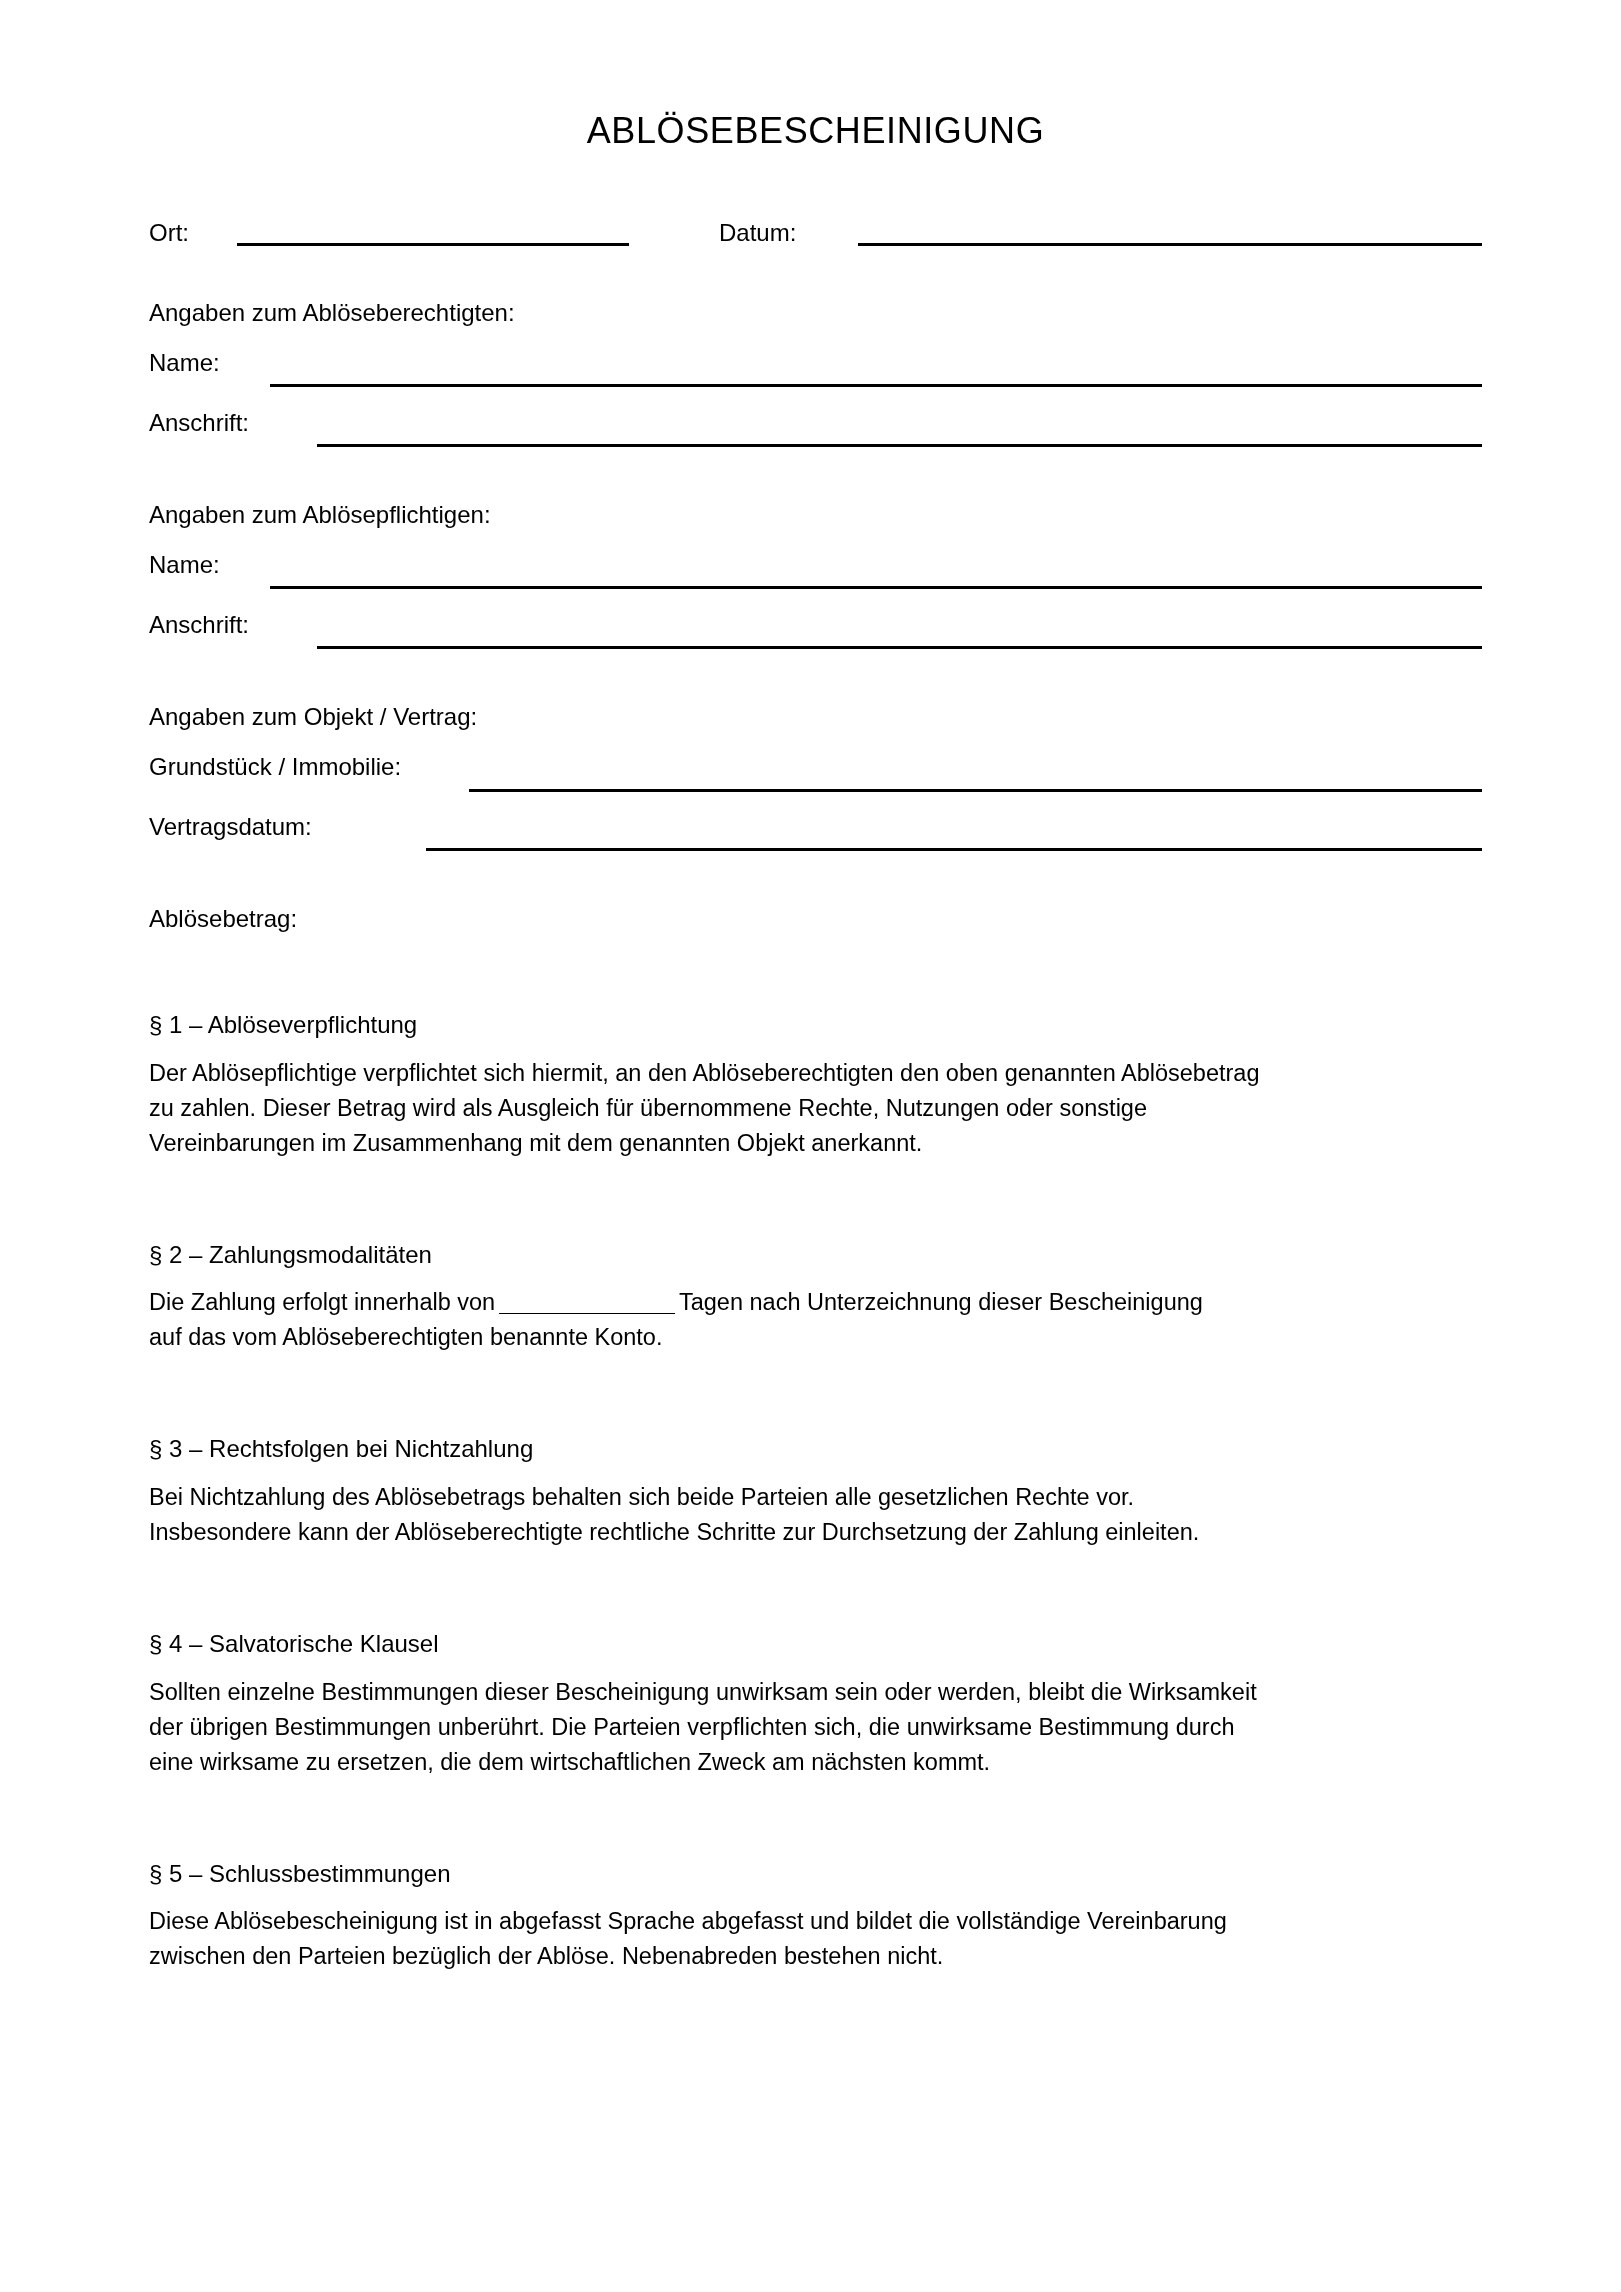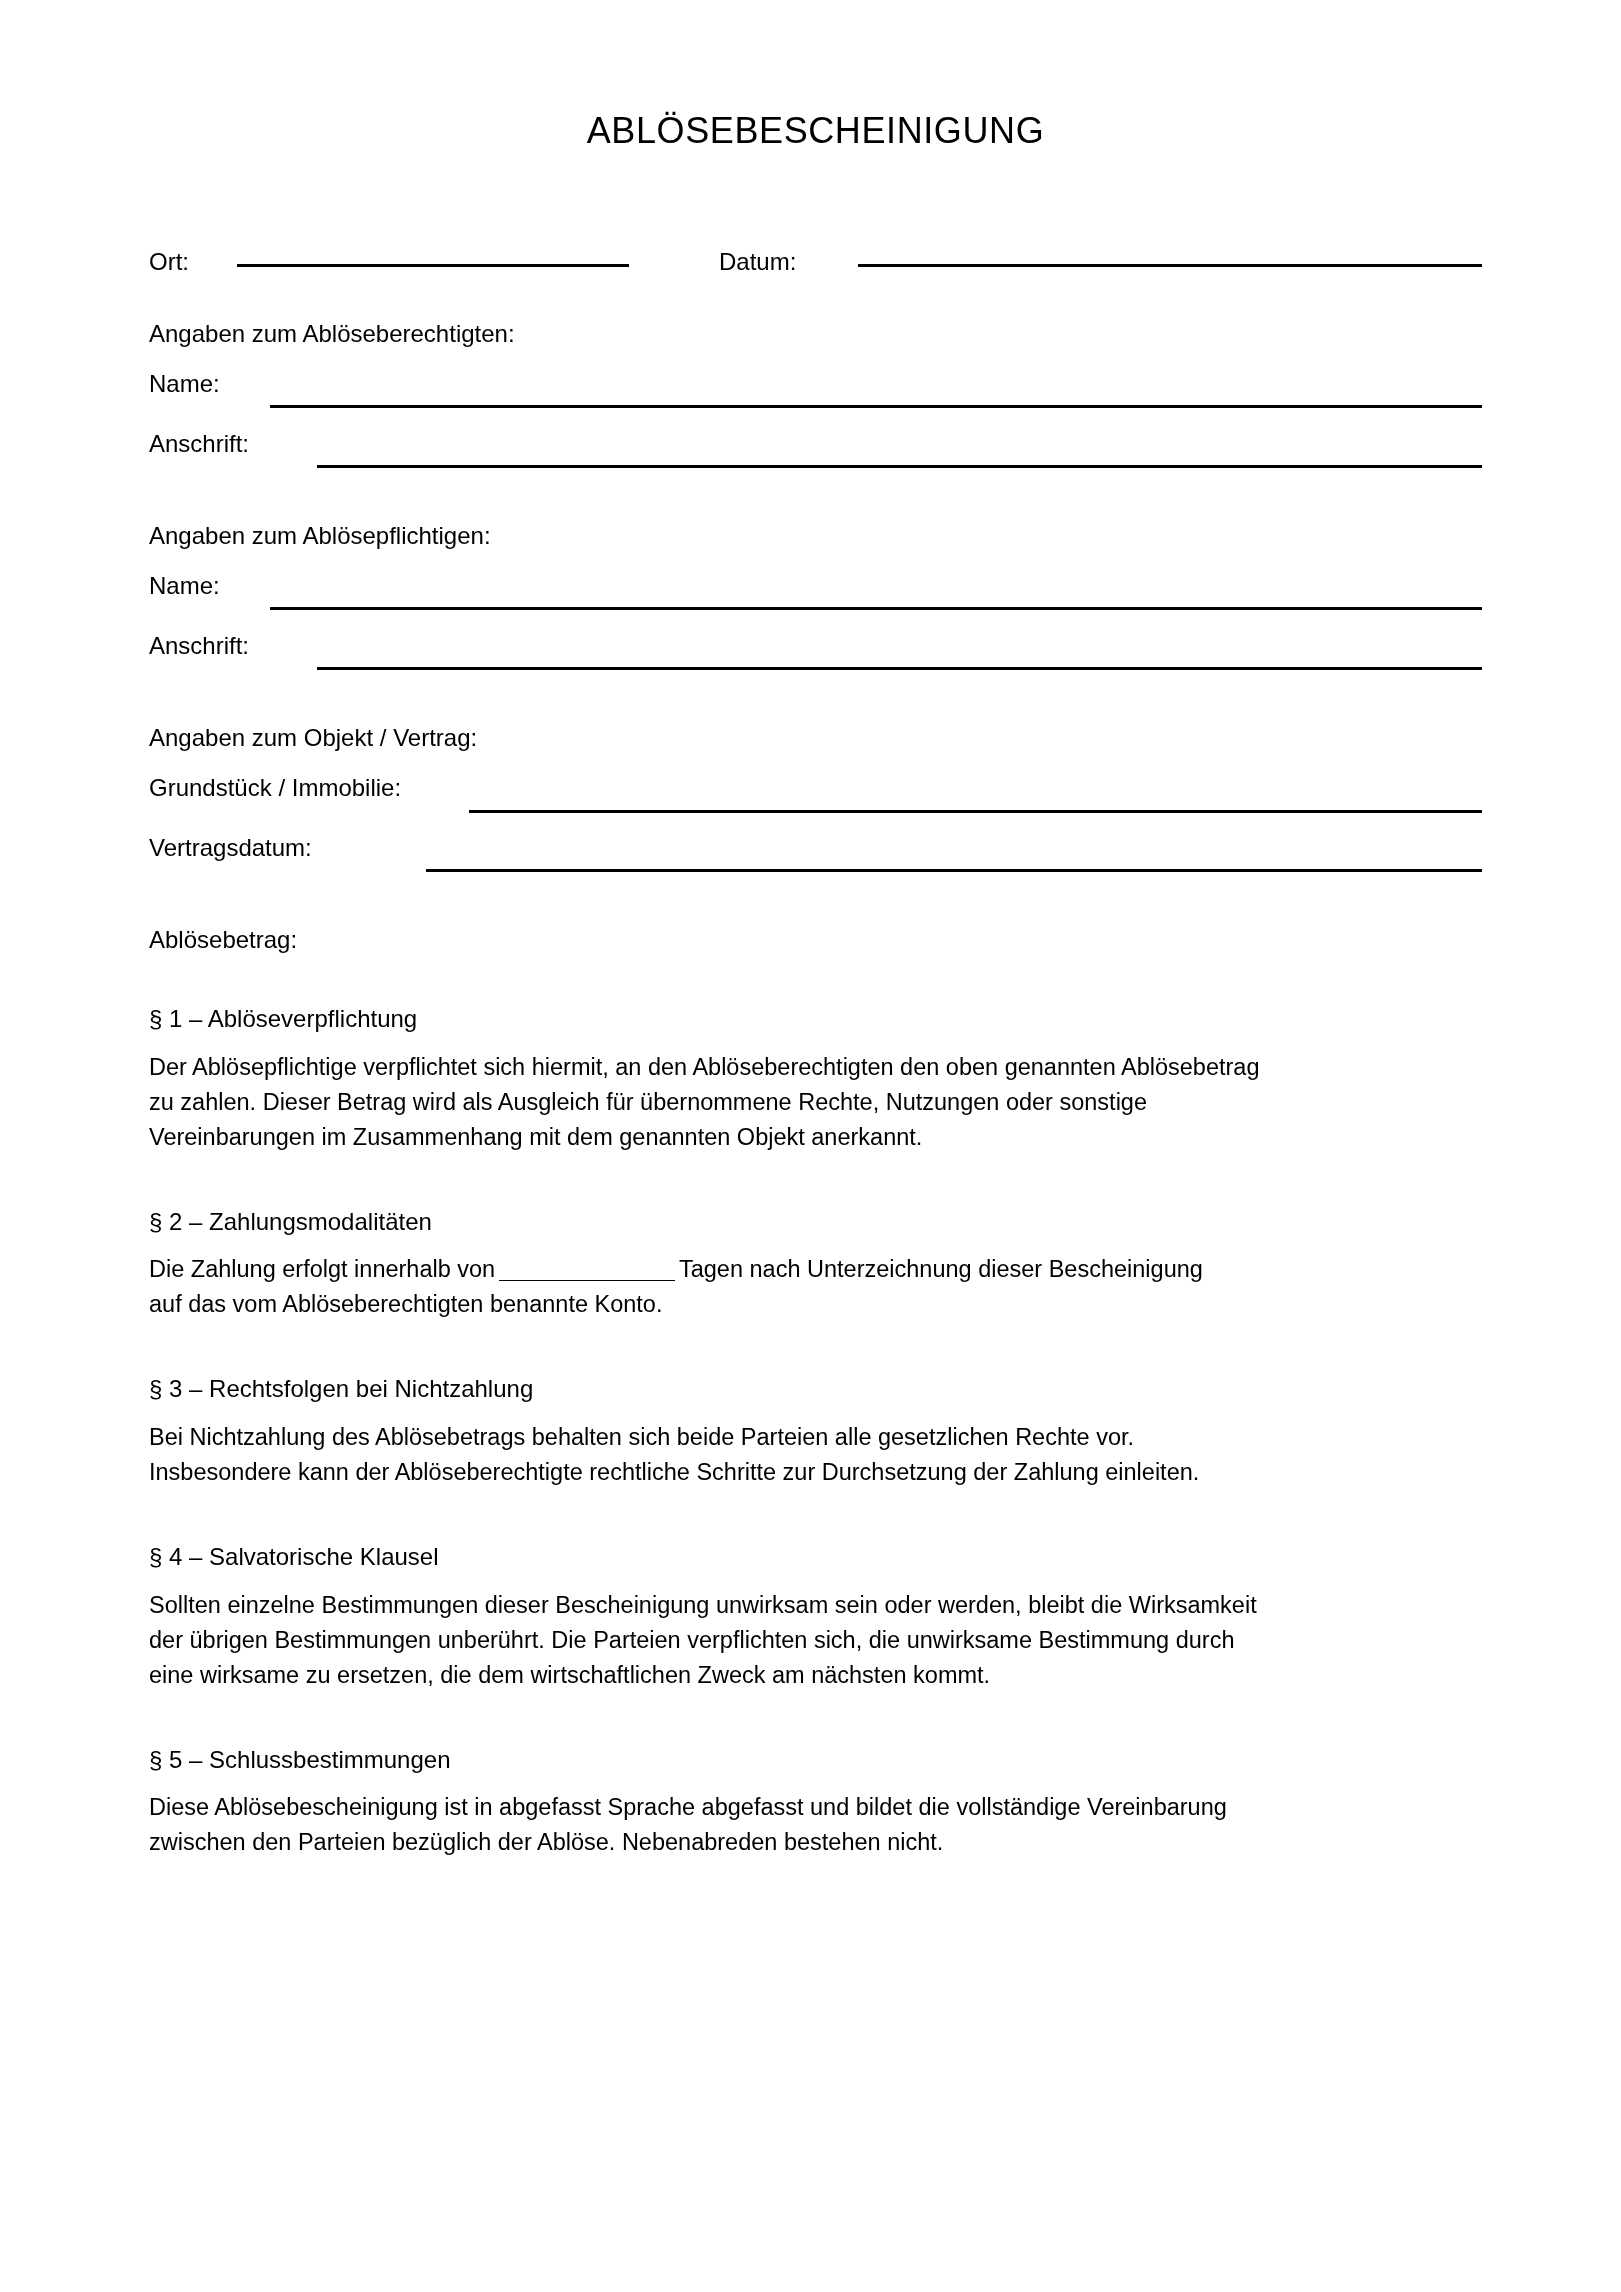--- a/index.html
+++ b/index.html
@@ -66,23 +66,23 @@
     content: "";
     position: absolute;
     left: 0;
     right: 0;
     bottom: 9.8px;
     border-bottom: 3.1px solid #000000;
   }
 
   
   .ort-row {
-    margin-top: 82px;
+    margin-top: 61px;
     display: flex;
-    align-items: flex-end;
+    align-items: center;
     font-size: 24px;
     height: 43px;
   }
   .ort-label { flex: 0 0 88px; }
   .ort-rule {
     flex: 0 0 392px;
     position: relative;
     align-self: flex-end;
     height: 1px;
   }
@@ -117,21 +117,21 @@
   .sub-row { margin-top: 0; }
   .sub-row + .sub-row { margin-top: 13.7px; justify-content: center; }
 
   .lbl-w-name      { flex: 0 0 121px; }
   .lbl-w-anschrift { flex: 0 0 168px; }
   .lbl-w-grund     { flex: 0 0 320px; }
   .lbl-w-vertrag   { flex: 0 0 277px; }
   .lbl-w-betrag    { flex: 0 0 289px; }
 
   
-  .para-block { margin-top: 55px; }
+  .para-block { margin-top: 82px; }
   .para-heading {
     font-size: 24px;
     line-height: 1.0;
     margin: 0 0 18.6px 0;
   }
   .para-body {
     font-size: 23.5px;
     line-height: 35px;
     margin: 0;
     max-width: 1318px;

